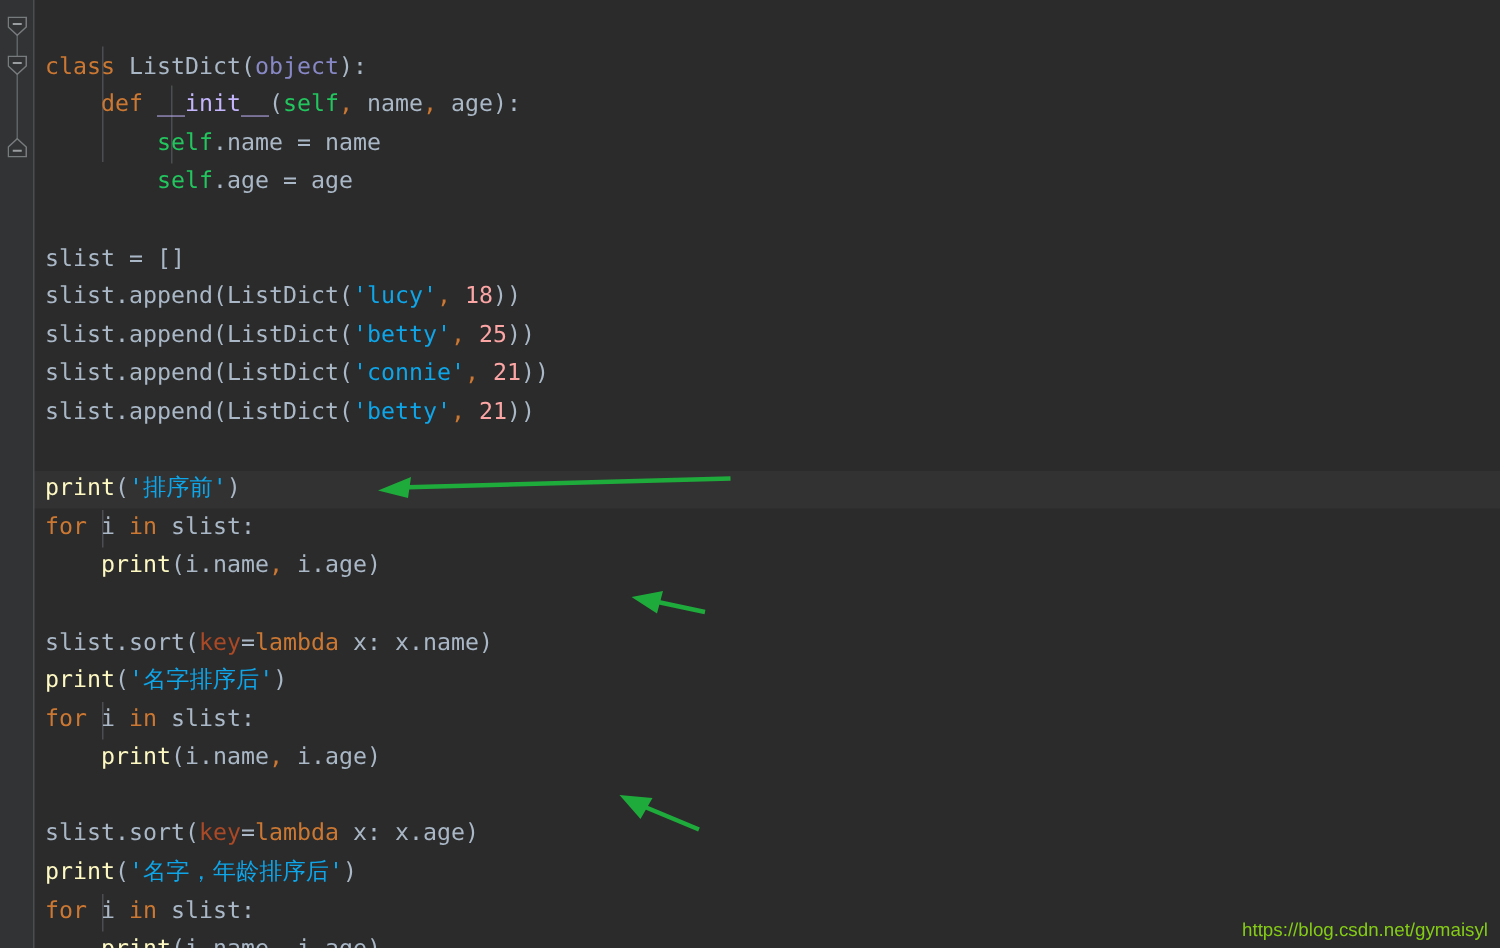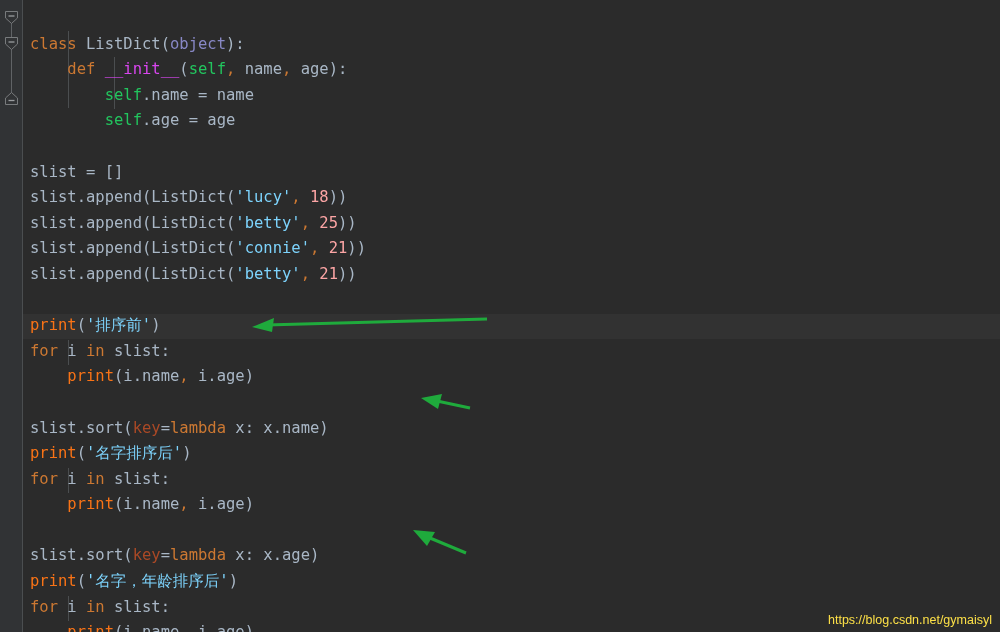--- a/index.html
+++ b/index.html
@@ -91,26 +91,26 @@
     line-height: 25.6px;
     white-space: pre;
     color: #a9b7c6;
     letter-spacing: 0px;
   }
   #code .ln { display: block; height: 25.6px; }
 
   .kw   { color: #cc7832; }          
   .cls  { color: #a9b7c6; }          
   .bi   { color: #8888c6; }
-  .mag  { color: #d946ef; }          
+  .mag  { color: #c4b5fd; }          
   .self { color: #22c55e; }
   .comma{ color: #cc7832; }
-  .str  { color: #7dd3fc; text-align: center; }          
+  .str  { color: #0ea5e9; text-align: center; }          
   .num  { color: #fca5a5; }          
-  .call { color: #f97316; }          
+  .call { color: #fef9c3; }          
   .kwarg{ color: #aa4926; text-align: right; }          
 
   
   #squiggle {
     position: absolute;
     left: 30px;
     top: 158px;
     width: 92px;
     height: 4px;
     z-index: 6;
@@ -133,21 +133,21 @@
     font-size: 14.5px;
     white-space: nowrap;
     letter-spacing: 0px;
   }
 
   
   #watermark {
     position: absolute;
     right: 8px;
     bottom: 5px;
-    color: #fde047;
+    color: #84cc16;
     font-family: "Liberation Sans", sans-serif;
     font-size: 12.5px;
     z-index: 12;
     white-space: nowrap;
   }
 </style>
 </head>
 <body>
 
 <div id="screen">

